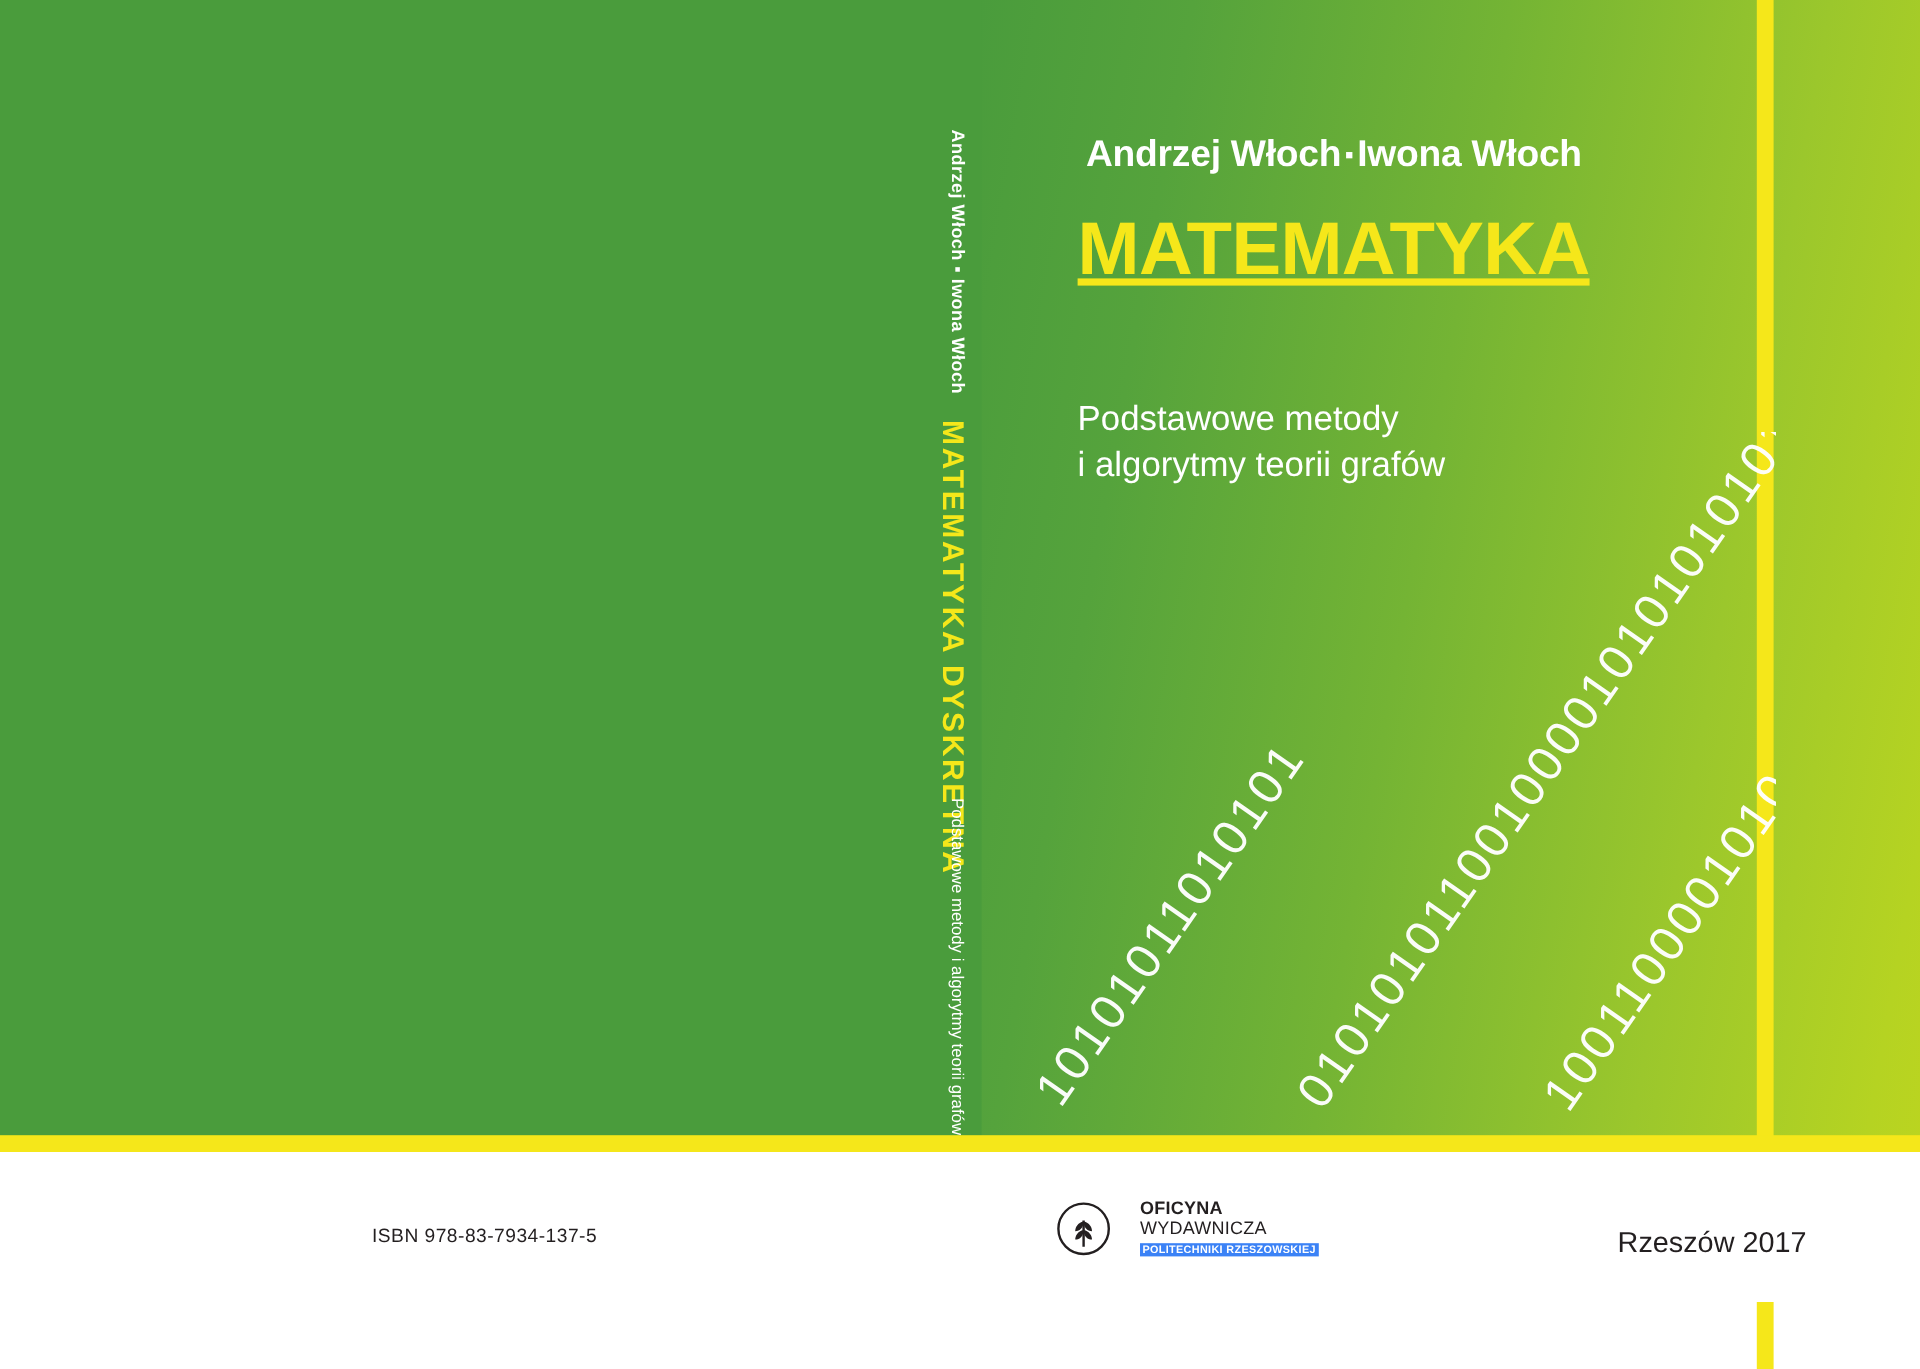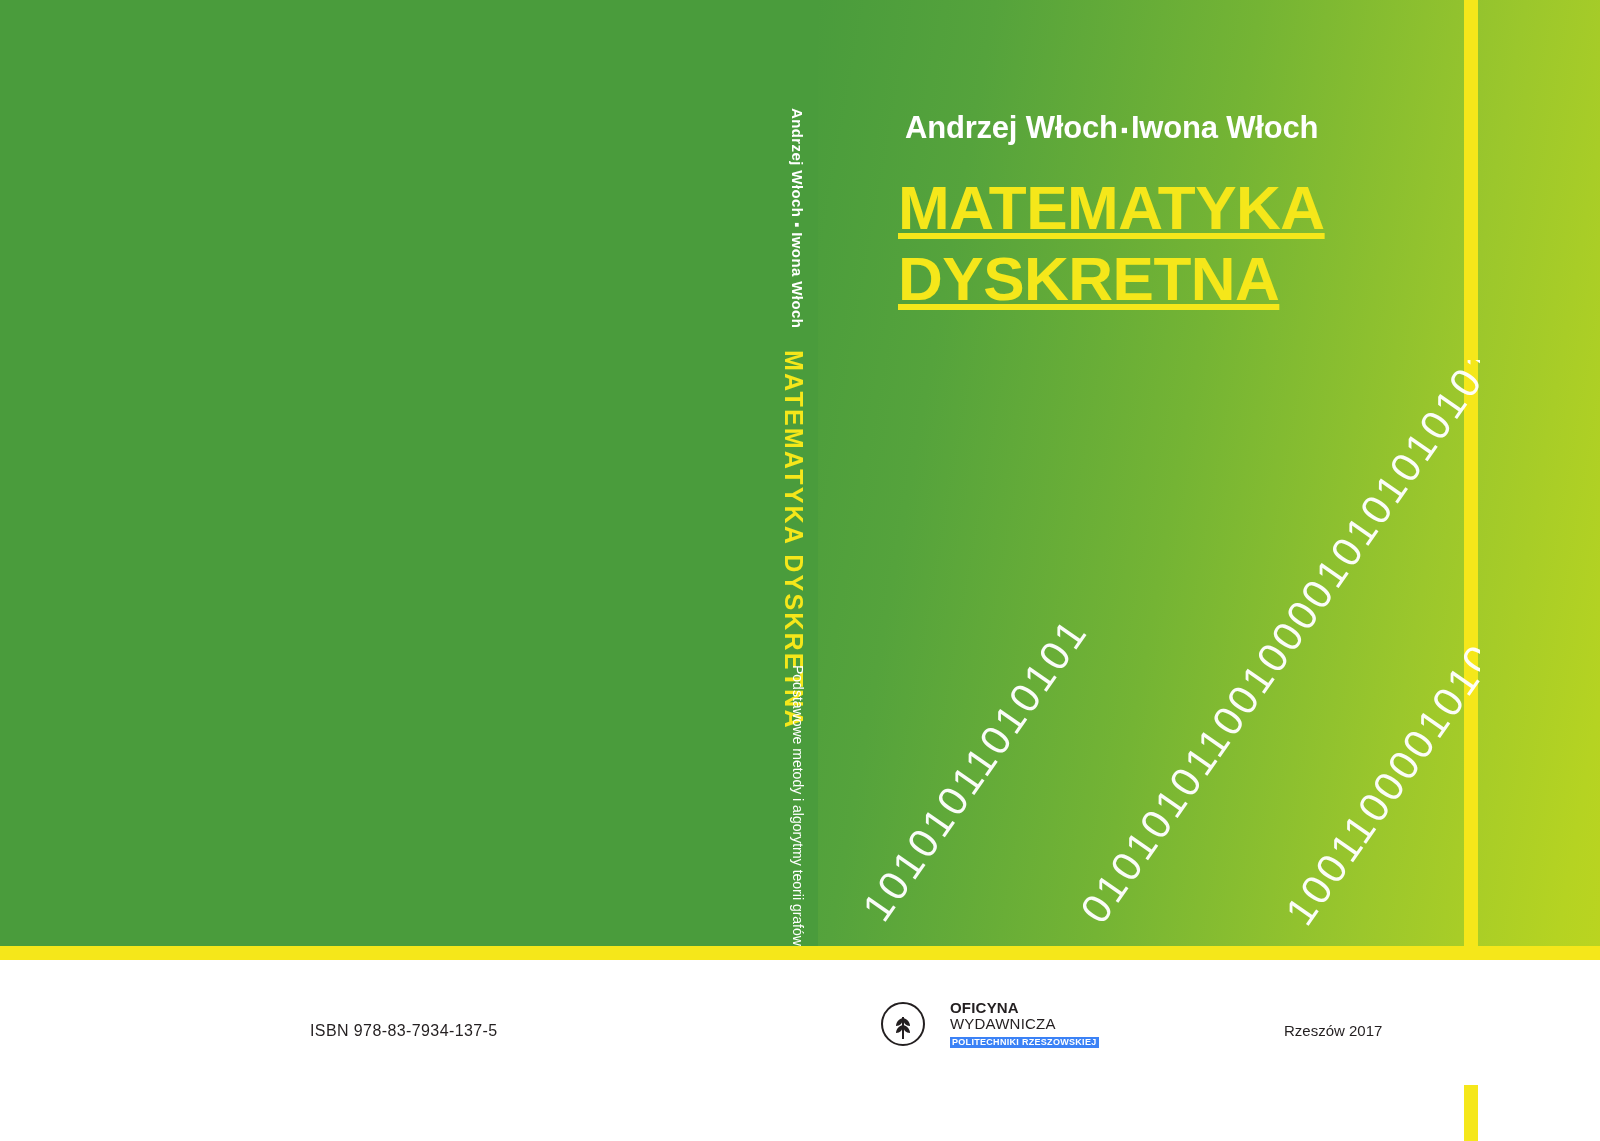--- a/index.html
+++ b/index.html
@@ -194,24 +194,24 @@
   .isbn {
     position: absolute;
     left: 310px;
     top: 1022px;
     color: #231f20;
     font-size: 16px;
     letter-spacing: 0.4px;
   }
   .place-year {
     position: absolute;
-    left: 1284px;
+    left: 1348px;
     top: 1022px;
     color: #231f20;
-    font-size: 15px;
+    font-size: 24px;
   }
   .publisher {
     position: absolute;
     left: 880px;
     top: 1000px;
     display: flex;
     align-items: center;
     gap: 24px;
   }
   .publisher-mark {
@@ -257,23 +257,26 @@
     <div class="binary-line bl2">010101011001000010101010101010</div>
     <div class="binary-line bl3">100110000101010101010101010101010</div>
   </div>
 
   <div class="authors">
     <span>Andrzej Włoch</span><span class="sep">▪</span><span>Iwona Włoch</span>
   </div>
 
   <div class="title-main">
     <div>MATEMATYKA</div>
-    <div>DYSKRETNA</div>
-  </div>
-
+  </div>
+
+  <div class="subtitle">
+    <div>Podstawowe metody</div>
+    <div>i algorytmy teorii grafów</div>
+  </div>
 
   <div class="spine">
     <div class="spine-text spine-authors">Andrzej Włoch ▪ Iwona Włoch</div>
     <div class="spine-text spine-title">MATEMATYKA DYSKRETNA</div>
     <div class="spine-text spine-sub">Podstawowe metody i algorytmy teorii grafów</div>
   </div>
 
   <div class="stripe-horizontal"></div>
   <div class="bottom-band"></div>
   <div class="bottom-band-stub"></div>

